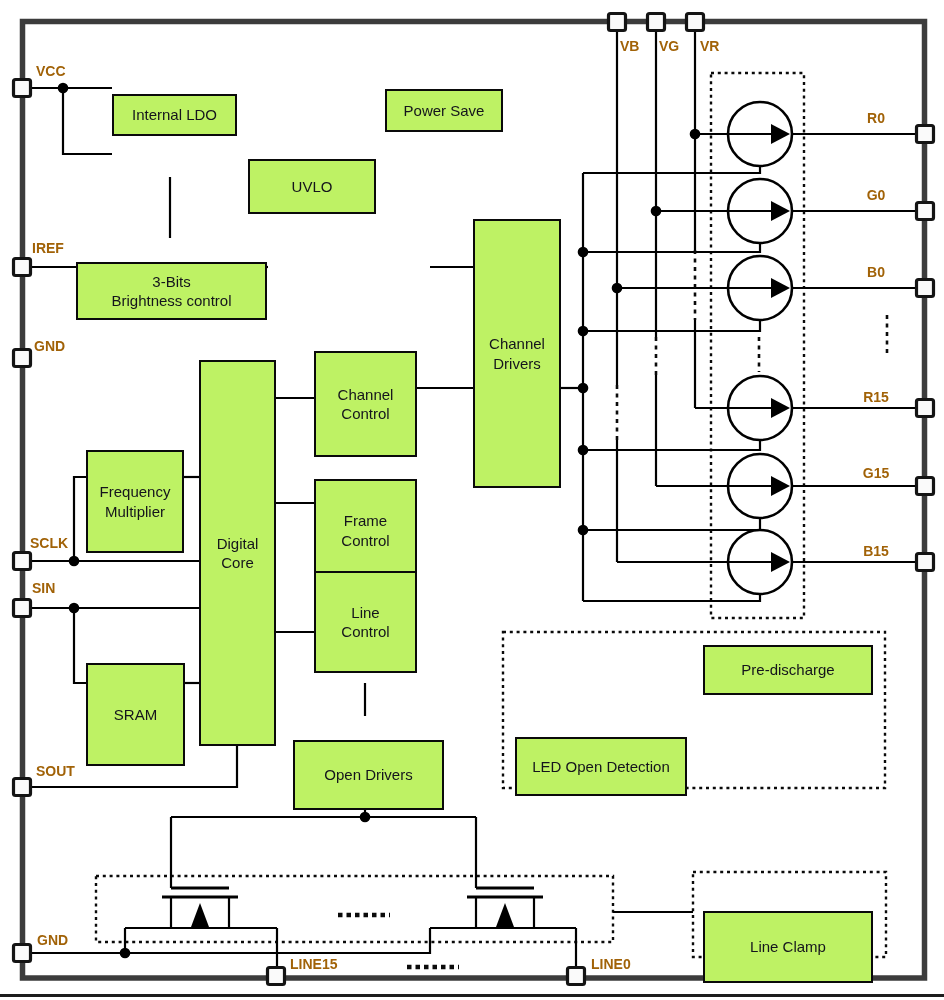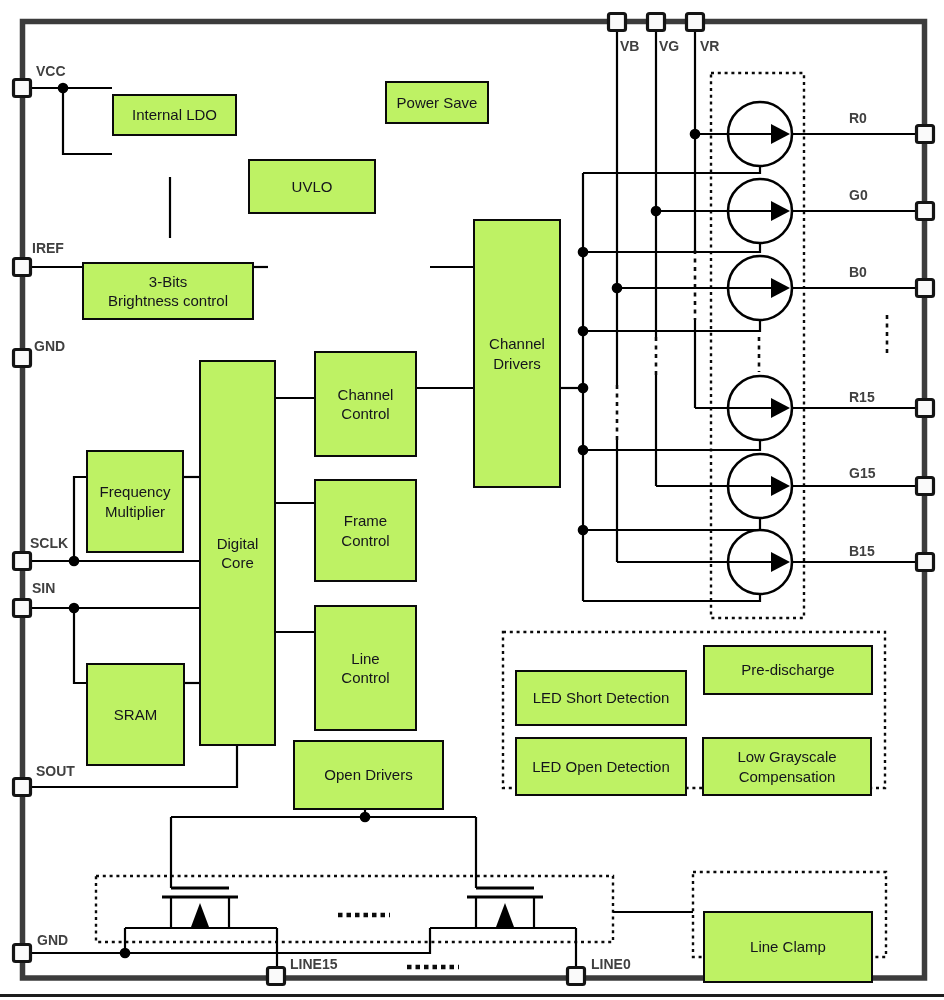--- a/index.html
+++ b/index.html
@@ -9,24 +9,24 @@
   }
   .stage svg { position:absolute; left:0; top:0; }
   .block {
     position:absolute; box-sizing:border-box;
     border:2.6px solid #0a0a0a; background:#bef264;
     display:flex; align-items:center; justify-content:center;
     text-align:center; white-space:pre-line;
     font-size:15px; line-height:1.28; color:#14141c;margin-top:24px;
   }
   .pinlabel {
-    position:absolute; font-weight:bold; font-size:14px; color:#404040;
+    position:absolute; font-weight:bold; font-size:14px; color:#a16207;
     white-space:nowrap;
   }
-  .pinlabel.right { width:54px; text-align:left; left:849px; }
+  .pinlabel.right { width:54px; text-align:center; left:849px; }
 </style>
 </head>
 <body>
 
 <div class="stage">
 
   <svg width="944" height="1000" viewBox="0 0 944 1000">
 
     <rect x="22.5" y="21.5" width="902" height="956.5" fill="none" stroke="#3c3c3c" stroke-width="5.5"></rect>
     <line x1="0" y1="995.5" x2="944" y2="995.5" stroke="#1d1d1d" stroke-width="3.2"></line>
@@ -188,43 +188,40 @@
       <rect x="916.5" y="279.5" width="17" height="17" rx="2"></rect>
       <rect x="916.5" y="399.5" width="17" height="17" rx="2"></rect>
       <rect x="916.5" y="477.5" width="17" height="17" rx="2"></rect>
       <rect x="916.5" y="553.5" width="17" height="17" rx="2"></rect>
       <rect x="267.5" y="967.5" width="17" height="17" rx="2"></rect>
       <rect x="567.5" y="967.5" width="17" height="17" rx="2"></rect>
     </g>
   </svg>
 
   <div class="block" style="left:112px;top:70px;width:125px;height:42px">Internal LDO</div>
-  <div class="block" style="left:385px;top:57px;width:104px;height:43px">Power Save</div>
+  <div class="block" style="left:385px;top:65px;width:118px;height:43px">Power Save</div>
   <div class="block" style="left:248px;top:135px;width:128px;height:55px">UVLO</div>
-  <div class="block" style="left:82px;top:238px;width:172px;height:58px">3-Bits
+  <div class="block" style="left:76px;top:238px;width:191px;height:58px">3-Bits
 Brightness control</div>
   <div class="block" style="left:473px;top:195px;width:88px;height:269px">Channel
 Drivers</div>
   <div class="block" style="left:199px;top:336px;width:77px;height:386px">Digital
 Core</div>
   <div class="block" style="left:314px;top:327px;width:103px;height:106px">Channel
 Control</div>
   <div class="block" style="left:314px;top:455px;width:103px;height:103px">Frame
 Control</div>
-  <div class="block" style="left:314px;top:581px;width:103px;height:126px">Line
+  <div class="block" style="left:314px;top:547px;width:103px;height:102px">Line
 Control</div>
   <div class="block" style="left:86px;top:426px;width:98px;height:103px">Frequency
 Multiplier</div>
   <div class="block" style="left:86px;top:639px;width:99px;height:103px">SRAM</div>
   <div class="block" style="left:293px;top:716px;width:151px;height:70px">Open Drivers</div>
-  <div class="block" style="left:515px;top:646px;width:172px;height:56px">LED Short Detection</div>
   <div class="block" style="left:703px;top:621px;width:170px;height:50px">Pre-discharge</div>
   <div class="block" style="left:515px;top:713px;width:172px;height:59px">LED Open Detection</div>
-  <div class="block" style="left:702px;top:713px;width:170px;height:59px">Low Grayscale
-Compensation</div>
   <div class="block" style="left:703px;top:887px;width:170px;height:72px">Line Clamp</div>
 
   <div class="pinlabel" style="left:36px;top:63px">VCC</div>
   <div class="pinlabel" style="left:32px;top:240px">IREF</div>
   <div class="pinlabel" style="left:34px;top:338px">GND</div>
   <div class="pinlabel" style="left:30px;top:535px">SCLK</div>
   <div class="pinlabel" style="left:32px;top:580px">SIN</div>
   <div class="pinlabel" style="left:36px;top:763px">SOUT</div>
   <div class="pinlabel" style="left:37px;top:932px">GND</div>
   <div class="pinlabel" style="left:620px;top:38px">VB</div>

